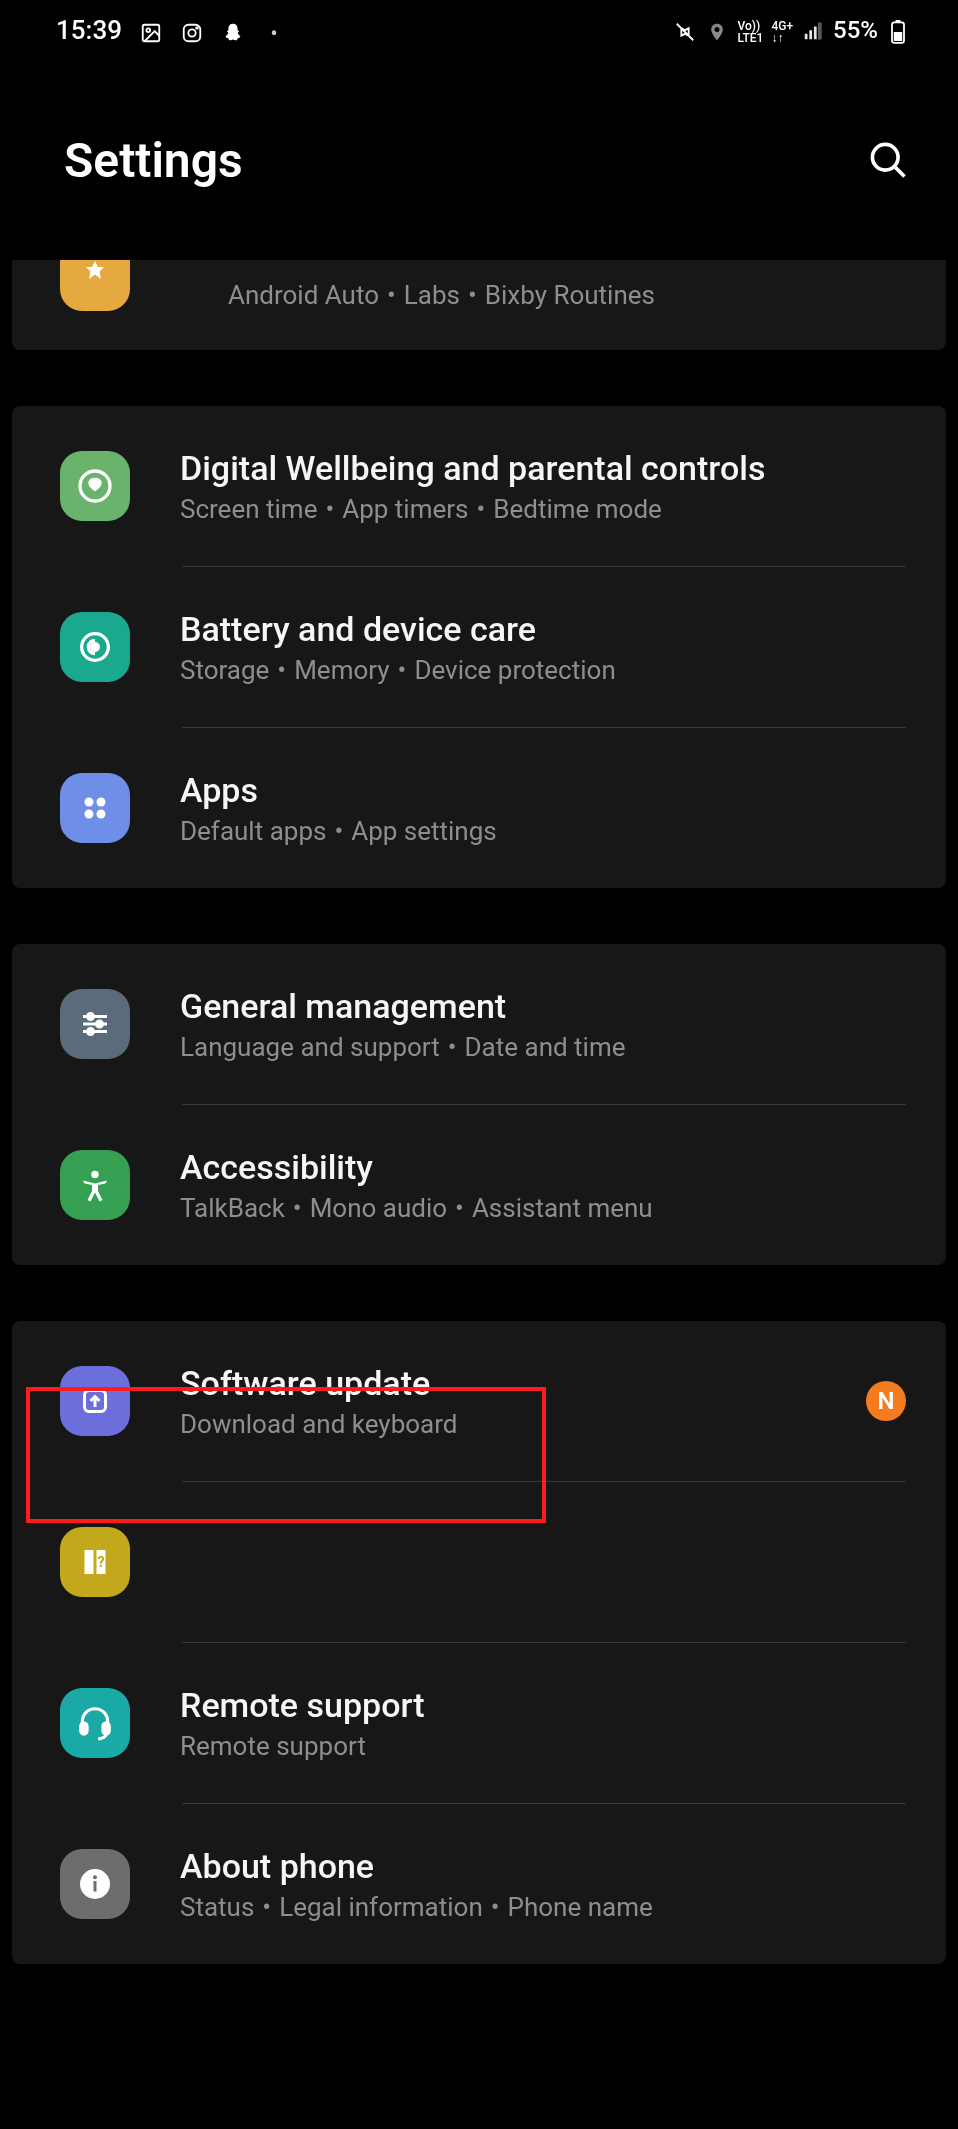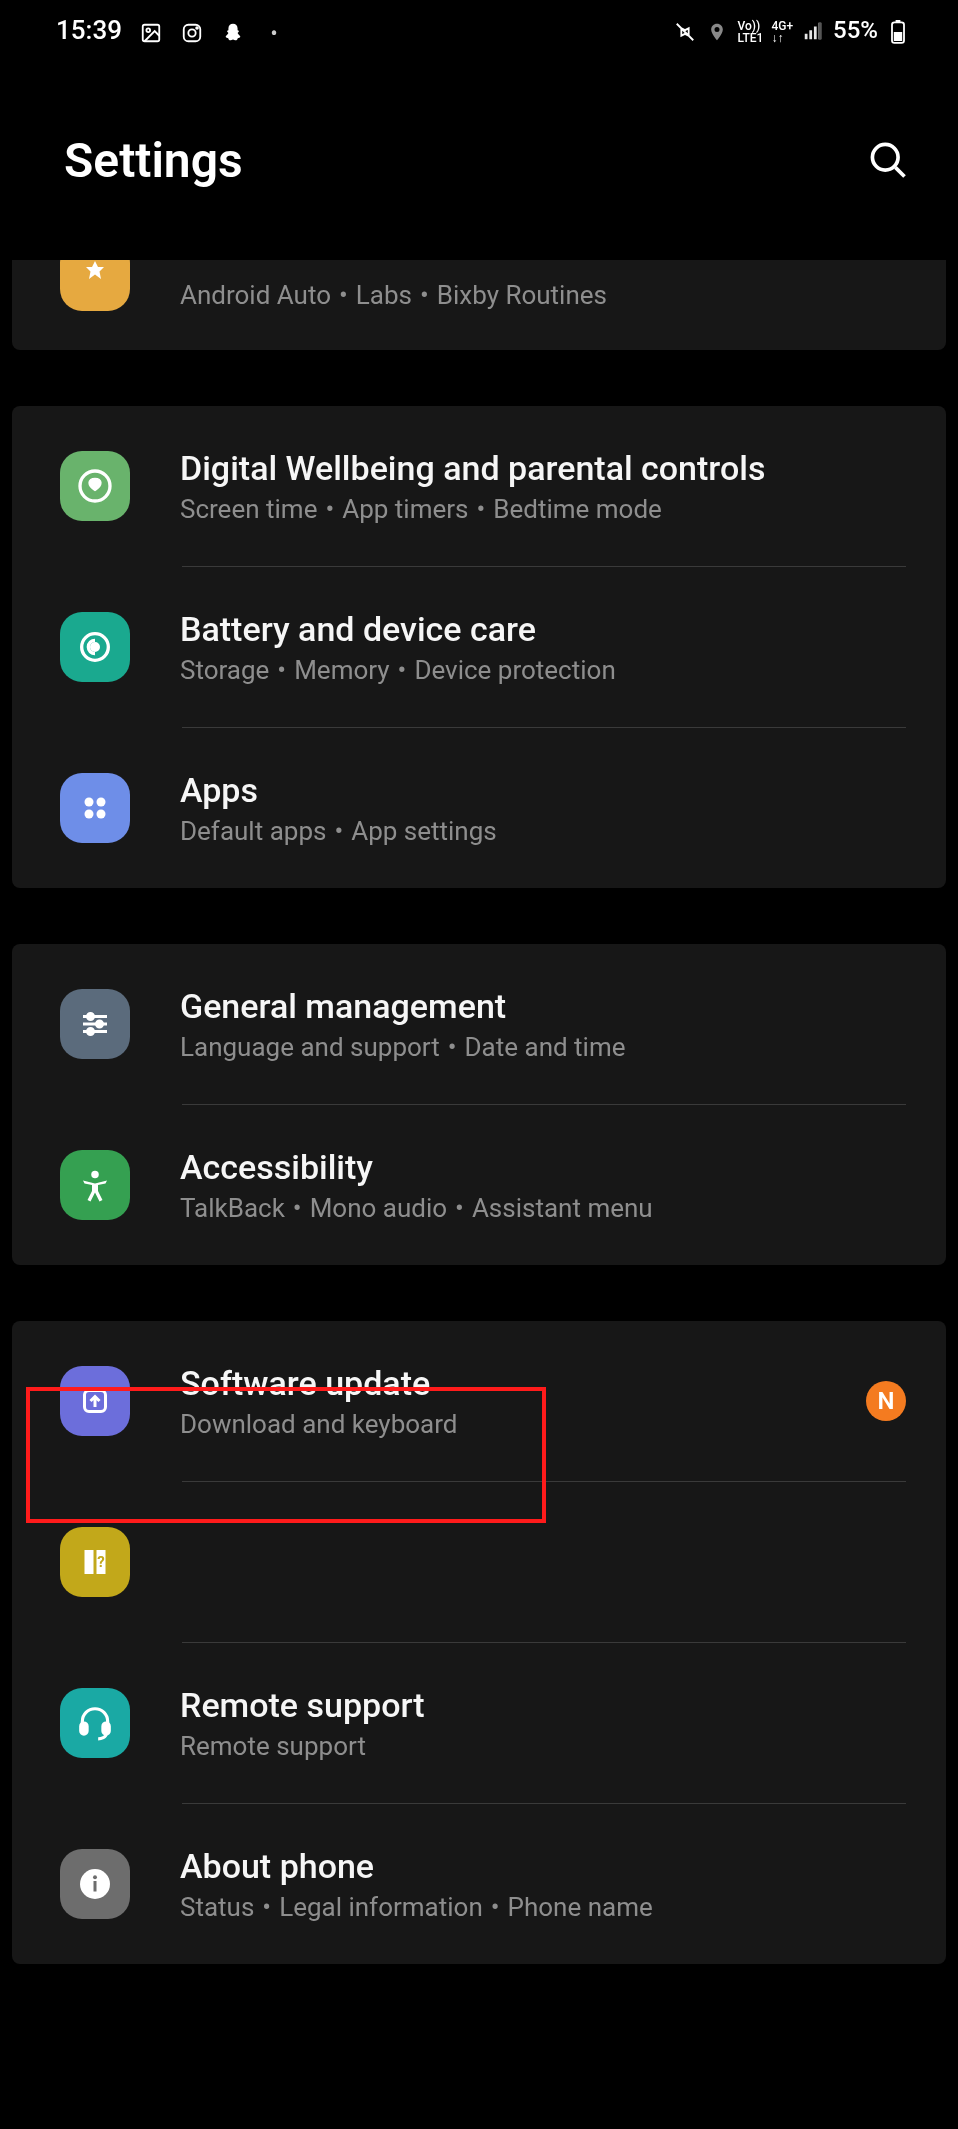--- a/index.html
+++ b/index.html
@@ -8,21 +8,21 @@
   .status-left { display: flex; align-items: flex-end; gap: 17px; }
   .status-right { margin-left: auto; display: flex; align-items: flex-end; gap: 8px; font-size: 24px; }
   .status-ico { width: 24px; height: 24px; display: inline-flex; align-items: center; justify-content: center; }
   .lte { font-size: 12px; line-height: 1; text-align: left; }
   .header { height: 200px; display: flex; align-items: center; padding: 0 48px 0 64px; }
   .header-title { font-size: 48px; font-weight: 600; }
   .header-search { margin-left: auto; }
   .group { margin: 0 12px 56px; background: #171717; border-radius: 8px; overflow: hidden; }
   .group.first { margin-top: 0; }
   .row { position: relative; display: flex; align-items: center; padding: 24px 40px 24px 48px; min-height: 160px; }
-  .row.cutoff { align-items: center; padding-top:4px; min-height: 90px; }
+  .row.cutoff { align-items: center; padding-top:4px; min-height: 90px; gap: 48px; }
   .divider { margin-left: 170px; margin-right: 40px; height: 1px; background: #3a3a3a; }
   .icon-blob { width: 70px; height: 70px; border-radius: 22px; display: flex; align-items: center; justify-content: center; flex-shrink: 0; margin-right: 50px; }
   .icon-blob.cutoff-icon { margin-top: -38px; }
   .row-text { flex: 1; min-width: 0; }
   .row-title { font-size: 34px; font-weight: 500; color: #f6f6f6; margin-bottom: 6px; }
   .row-sub { font-size: 26px; color: #8e8e8e; }
   .row-sub .dot { color: #8e8e8e; padding: 0 8px; }
   .badge-n { width: 40px; height: 40px; border-radius: 20px; background: #f47b20; display: flex; align-items: center; justify-content: center; font-size: 24px; font-weight: 600; color: #fff; margin-left: 12px; }
   .highlight-box { position: absolute; border: 4px solid #ff1b1b; left: 26px; top: 1387px; width: 520px; height: 136px; pointer-events: none; }
   svg { display: block; }

